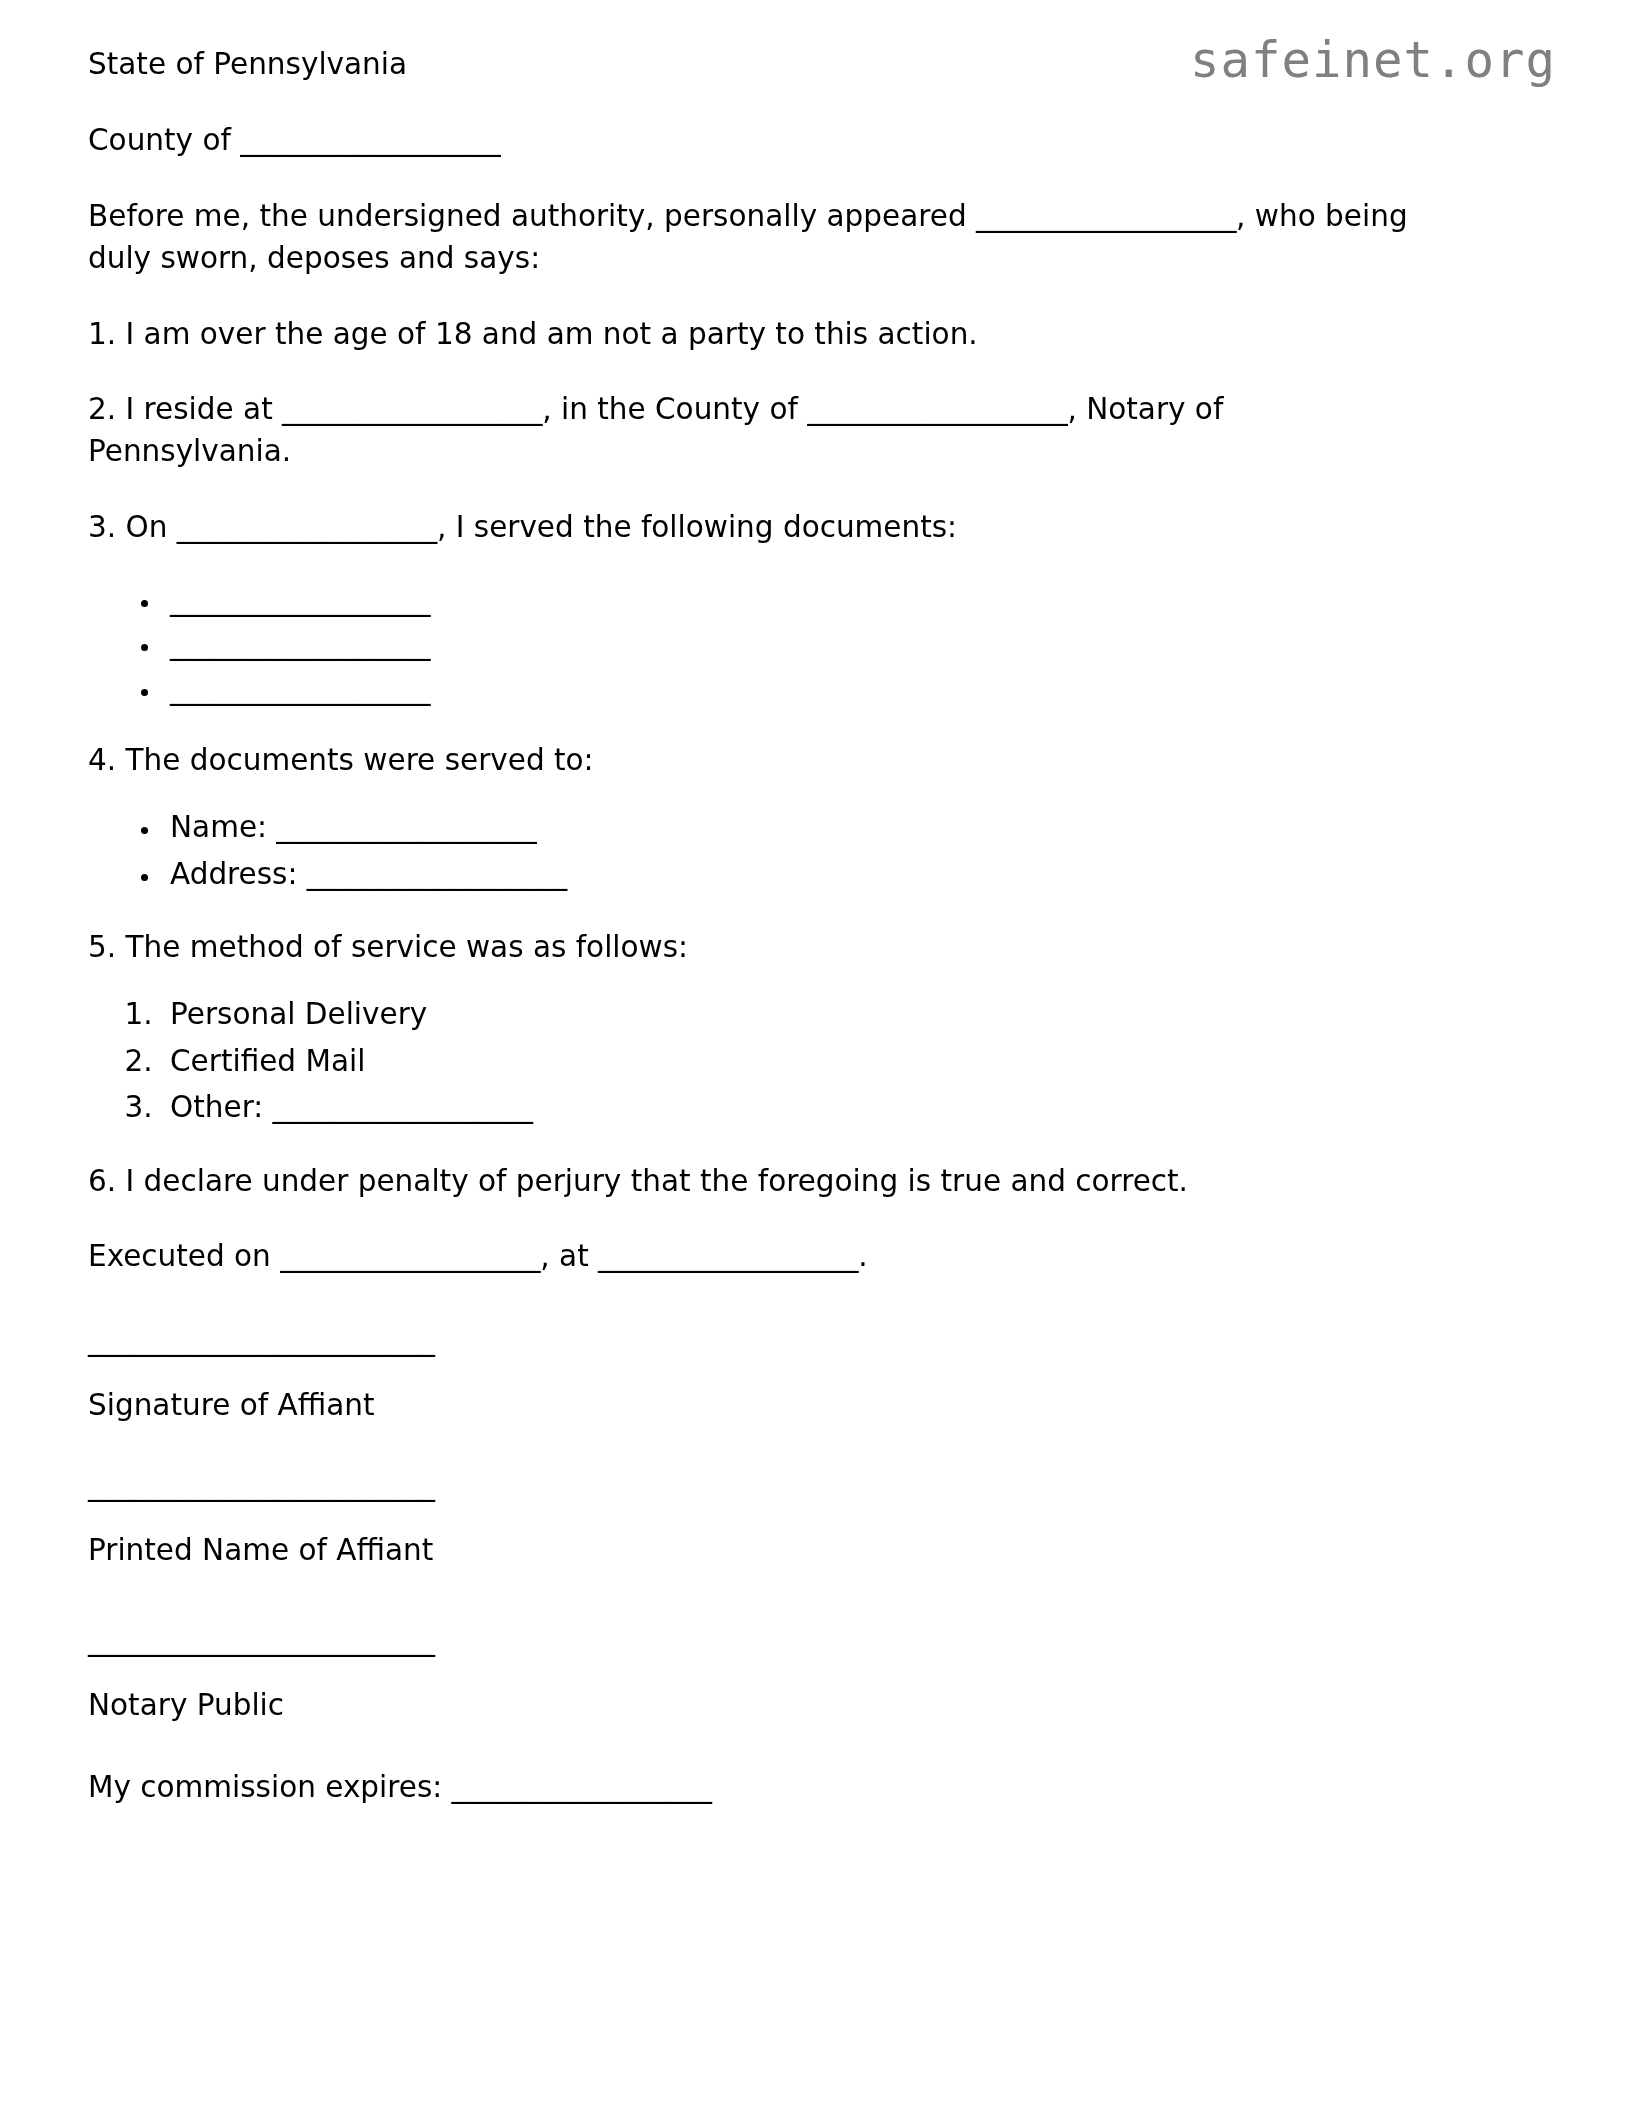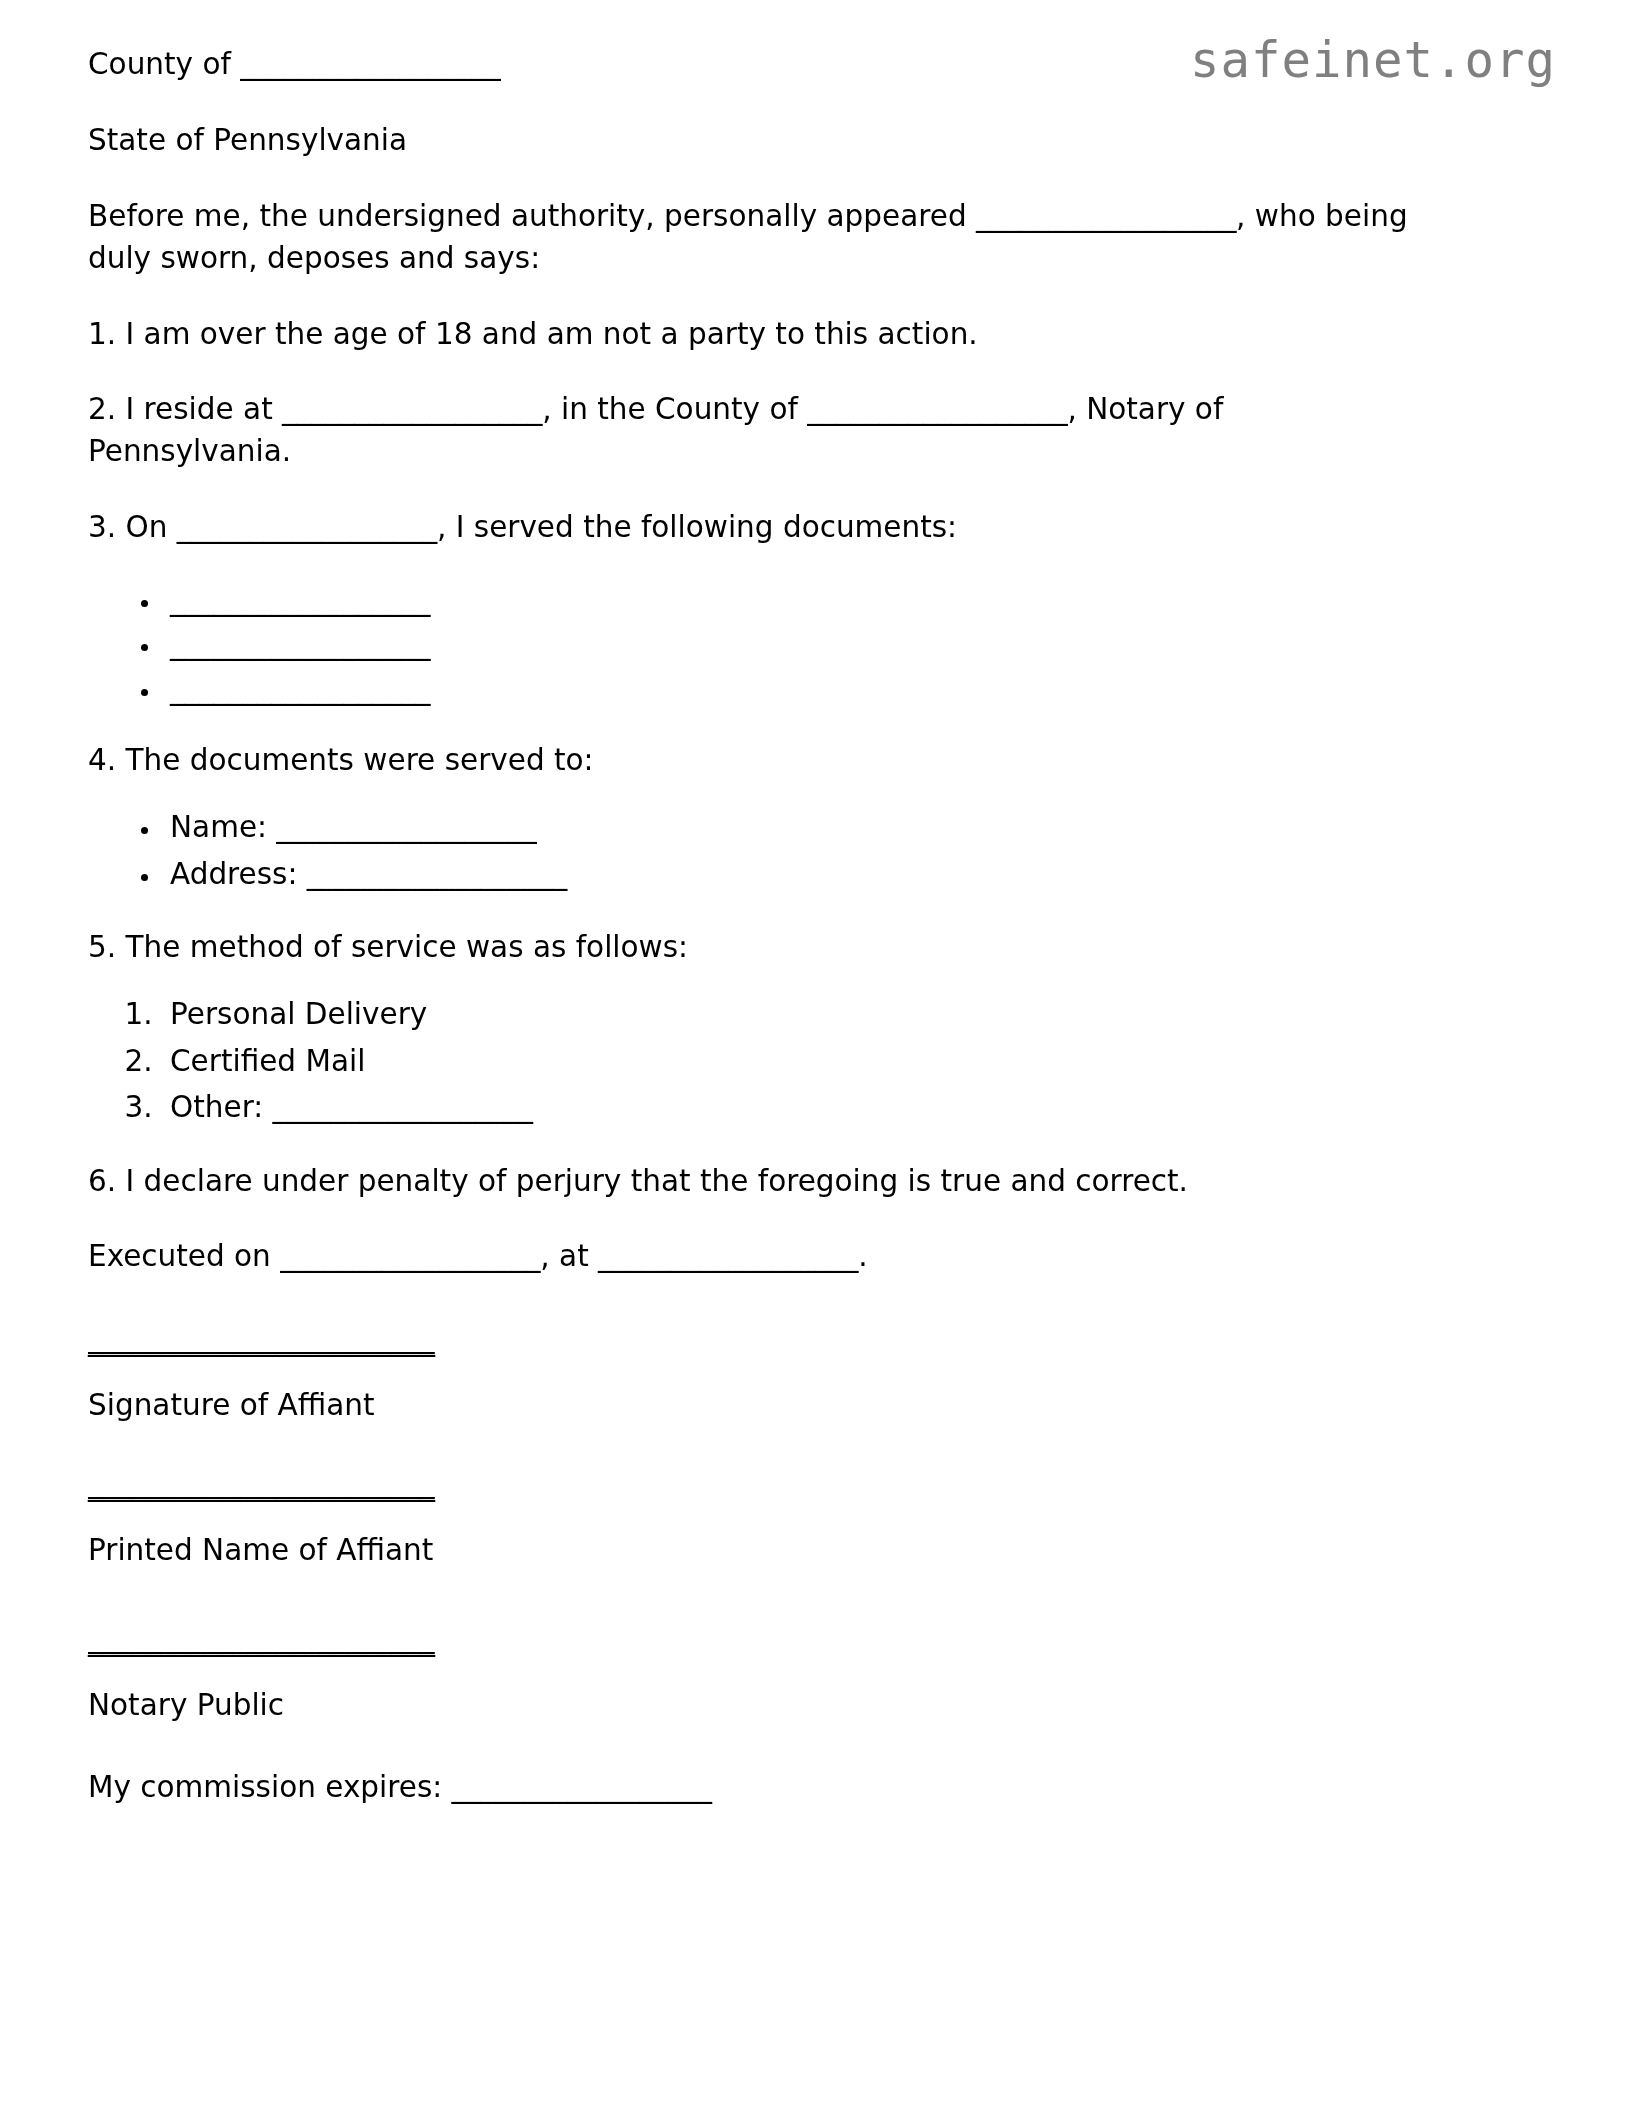--- a/index.html
+++ b/index.html
@@ -93,43 +93,42 @@
   }
   ul.blank-list li { margin-bottom: 2px; }
 
   
   .rule-line {
     margin: 0 0 26px 0;
     white-space: pre;
     letter-spacing: -0.3px;
     font-size: 29.5px;
     line-height: 1.25;
-    text-decoration: underline;
   }
   .caption {
     margin: 0 0 40px 0;
     font-size: 29.5px;
   }
   .gap-sm { height: 10px; }
 </style>
 </head>
 <body>
 
 <div class="page">
 
   <div class="watermark">safeinet.org</div>
 
 
   <div class="body-wrap">
 
+    <p class="para">State of Pennsylvania</p>
+
     <p class="para">
       <span>County of </span><span class="blank">__________________</span>
     </p>
-
-    <p class="para">State of Pennsylvania</p>
 
     <p class="para">
       <span>Before me, the undersigned authority, personally appeared </span><span class="blank">__________________</span><span>, who being duly sworn, deposes and says:</span>
     </p>
 
     <p class="para">1. I am over the age of 18 and am not a party to this action.</p>
 
     <p class="para">
       <span>2. I reside at </span><span class="blank">__________________</span><span>, in the County of </span><span class="blank">__________________</span><span>, Notary of Pennsylvania.</span>
     </p>

